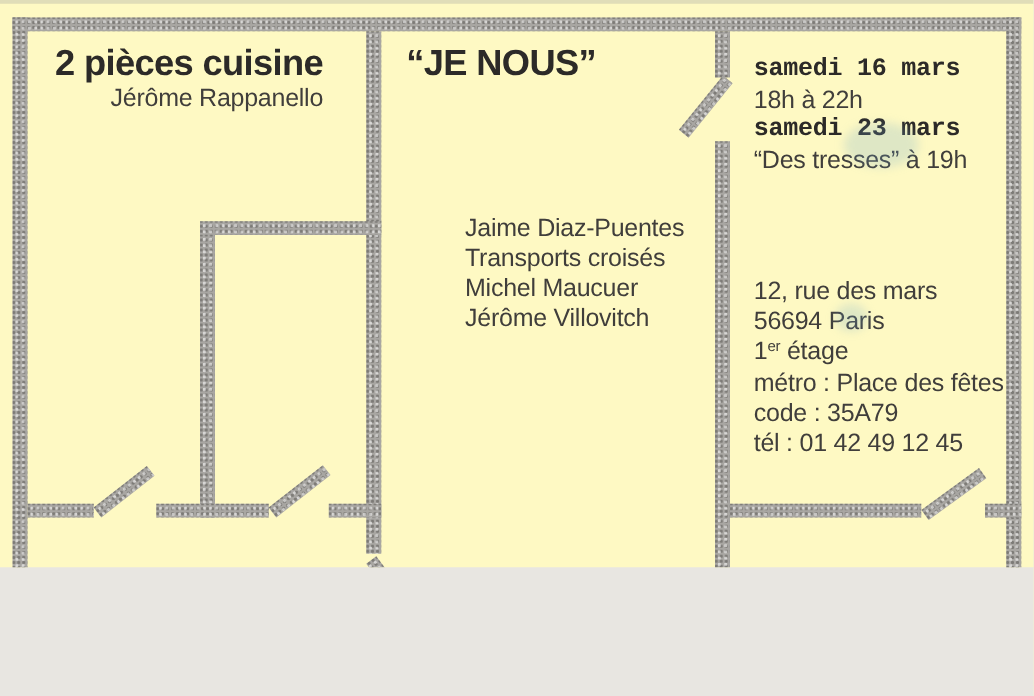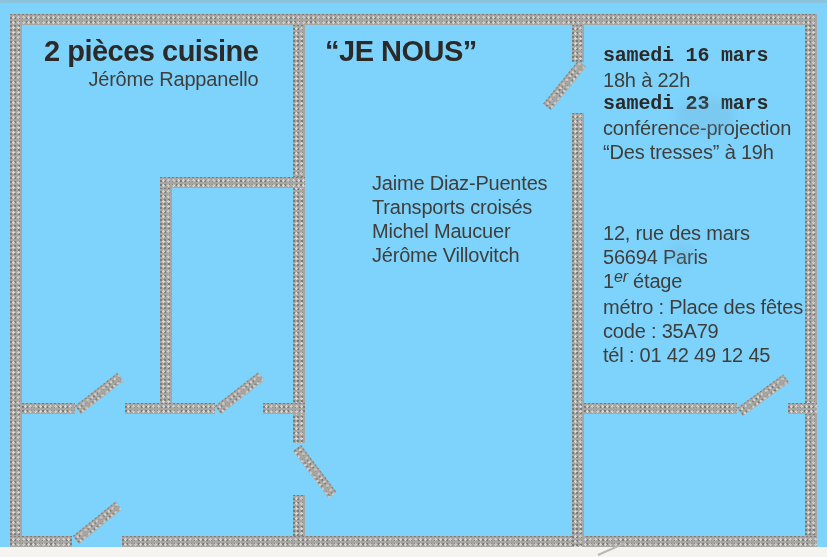--- a/index.html
+++ b/index.html
@@ -1,20 +1,20 @@
 <!DOCTYPE html>
 <html><head>
 <meta charset="utf-8">
 <style>
   html,body{margin:0;padding:0;background:#e8e6e1;}
   .canvas{
     position:relative;
-    width:827px;height:557px;
+    width:827px;height:454px;
     overflow:hidden;
-    background:#7dd3fc;
+    background:#fef9c3;
     font-family:"Liberation Sans","DejaVu Sans",sans-serif;
     color:#3c3a37;
   }
   
   .scan-top{position:absolute;left:0;top:0;width:827px;height:3px;background:rgba(170,168,163,.35);}
   .scan-bottom{position:absolute;left:0;top:547px;width:827px;height:10px;background:#f5f4f0;}
 
   
   .w{
     position:absolute;
@@ -25,21 +25,21 @@
     background-size:5px 5px,4px 4px;
     background-position:1px 1px,3px 2px;
   }
   .w.diag{height:10px;transform-origin:0 50%;}
 
   .txt{position:absolute;letter-spacing:-0.2px;}
   .h1{font-weight:bold;font-size:29px;line-height:28px;color:#2c2a28;letter-spacing:-0.5px;white-space:nowrap;}
   .sub{font-size:20px;line-height:24px;margin-top:2px;color:#403e3b;white-space:nowrap;text-align:right;}
   .body20{font-size:20px;line-height:24px;color:#403e3b;white-space:nowrap;}
   .b{font-weight:bold;color:#2c2a28;font-family:Liberation Mono, monospace;}
-  sup{font-size:16px;vertical-align:baseline;position:relative;top:-6px;font-style:italic;}
+  sup{font-size:12px;vertical-align:baseline;position:relative;top:-6px;}
 
   .smudge{position:absolute;border-radius:50%;filter:blur(4px);background:rgba(110,170,205,.22);}
   .crease{position:absolute;width:30px;height:2px;background:#b9b7b2;transform-origin:0 50%;}
 </style>
 </head>
 <body>
 
 <div class="canvas">
 
   <div class="scan-top"></div>
@@ -87,21 +87,20 @@
     <div>Jaime Diaz-Puentes</div>
     <div>Transports croisés</div>
     <div>Michel Maucuer</div>
     <div>Jérôme Villovitch</div>
   </div>
 
   <div class="txt body20" style="left:603px;top:44px;">
     <div class="b">samedi 16 mars</div>
     <div>18h à 22h</div>
     <div class="b">samedi 23 mars</div>
-    <div>conférence-projection</div>
     <div>“Des tresses” à 19h</div>
   </div>
 
   <div class="txt body20" style="left:603px;top:221px;">
     <div>12, rue des mars</div>
     <div>56694 Paris</div>
     <div><span>1</span><sup>er</sup><span> étage</span></div>
     <div>métro : Place des fêtes</div>
     <div>code : 35A79</div>
     <div>tél : 01 42 49 12 45</div>

